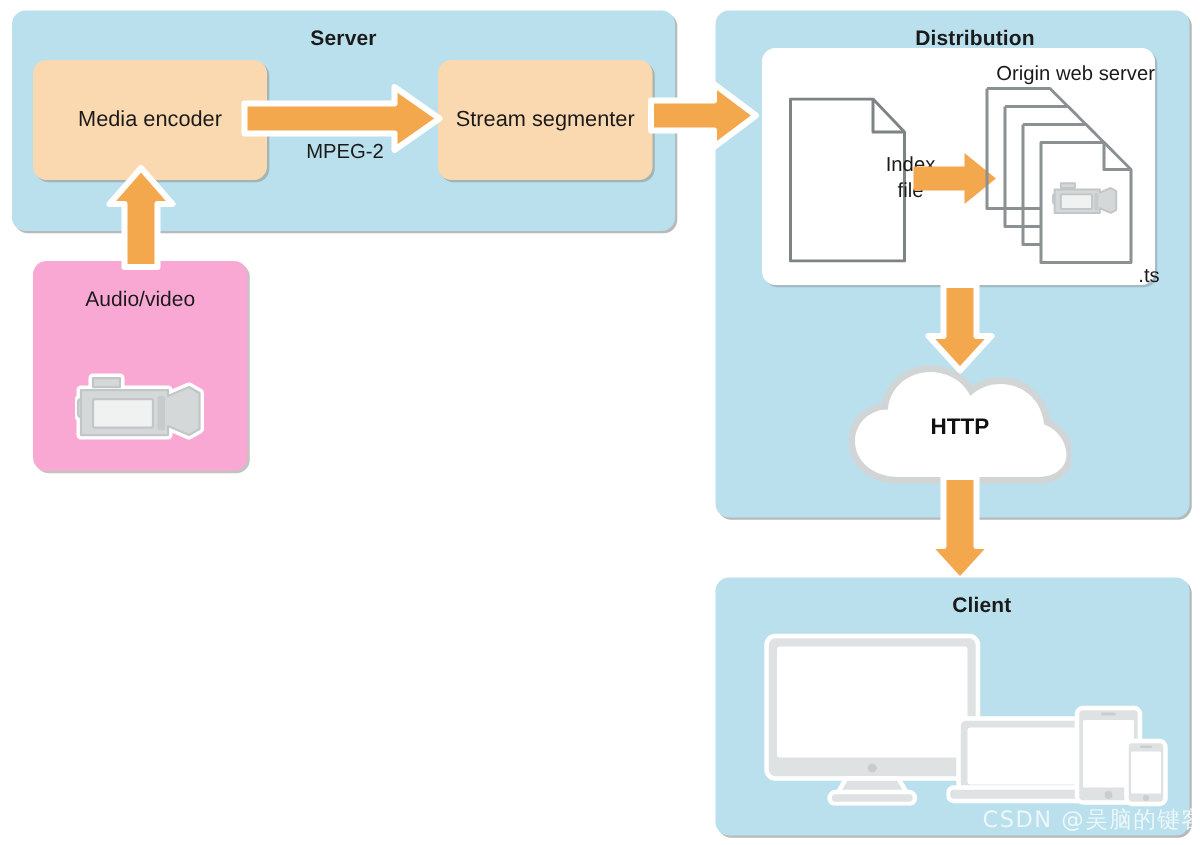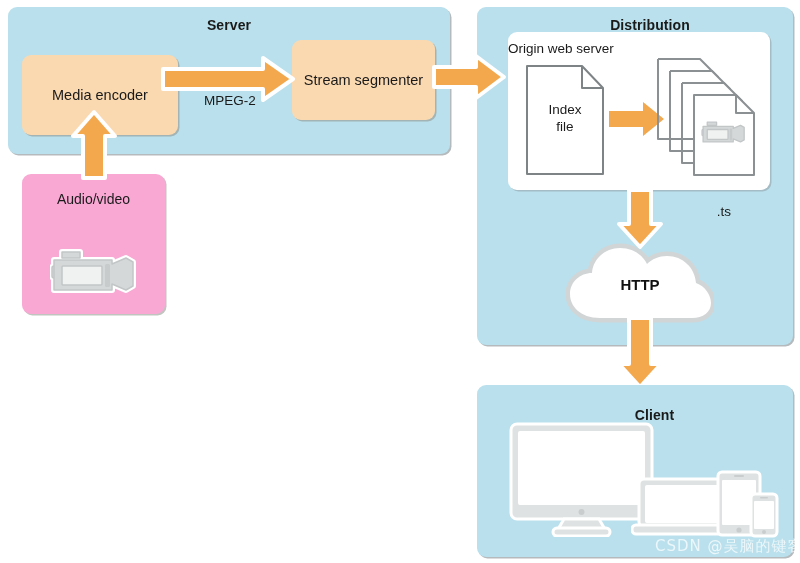--- a/index.html
+++ b/index.html
@@ -75,21 +75,21 @@
   .white-card {
     position: absolute;
     background: #ffffff;
     border-radius: 9px;
     box-shadow: 1.5px 1.5px 0 0 rgba(140,145,150,0.45);
   }
   .white-card .wc-label {
     position: absolute;
     left: 0; right: 0;
     top: 9px;
-    text-align: left;
+    text-align: right;
     font-size: 13.5px;
     color: #1a1a1a;
   }
 
   
   .caption {
     position: absolute;
     text-align: center;
     font-size: 13.5px;
     line-height: 17px;
@@ -110,20 +110,21 @@
   }
 
   
   .doc-label {
     position: absolute;
     left: 0; right: 0;
     text-align: center;
     font-size: 13.5px;
     line-height: 17px;
     color: #1a1a1a;
+    padding-left: 42px;
   }
 
   
   .watermark {
     position: absolute;
     font-size: 15px;
     color: rgba(255,255,255,0.72);
     letter-spacing: 1px;
     white-space: nowrap;
     font-family: "DejaVu Sans", sans-serif;
@@ -131,21 +132,21 @@
 </style>
 </head>
 <body>
 
 <div id="stage">
 
   <div class="panel" style="left:8px; top:7px; width:442px; height:147px;">
     <div class="panel-title" style="top:10px;">Server</div>
   </div>
 
-  <div class="peach-box" style="left:22px; top:55px; width:156px; height:80px;">
+  <div class="peach-box" style="left:22px; top:40px; width:156px; height:80px;">
     <span>Media encoder</span>
   </div>
 
   <div class="peach-box" style="left:292px; top:40px; width:143px; height:80px;">
     <span>Stream segmenter</span>
   </div>
 
   <svg class="arrow-svg" style="left:163px; top:58px;" width="132" height="42" viewBox="0 0 132 42">
     <path d="M0 11 L100 11 L100 0 L130 21 L100 42 L100 31 L0 31 Z" fill="#f4a84e" stroke="#ffffff" stroke-width="4" stroke-linejoin="round"></path>
   </svg>
@@ -223,21 +224,21 @@
         </g>
         <g fill="#d5d8d9" stroke="#c2c6c7" stroke-width="2.5" stroke-linejoin="round">
           <path d="M12 16 L12 10 L30 10 L30 16 Z"></path>
           <rect x="2" y="24" width="8" height="12" rx="2"></rect>
           <path d="M4 18 L4 48 L62 48 L62 42 L76 48 L83 44 L83 20 L76 16 L62 22 L62 18 Z"></path>
         </g>
         <rect x="12" y="24" width="40" height="19" rx="1" fill="#f0f1f1" stroke="#c2c6c7" stroke-width="2.5"></rect>
         <rect x="55" y="22" width="5" height="23" rx="1.5" fill="#c8cbcc"></rect>
       </g>
     </svg>
-    <div class="doc-label" style="left:186px; top:143px; width:60px;margin-top:28px;">
+    <div class="doc-label" style="left:186px; top:143px; width:60px;">
       <span>.ts</span>
     </div>
   </div>
 
   <svg class="arrow-svg" style="left:619px; top:190px;" width="42" height="58" viewBox="0 0 42 58">
     <path d="M10 0 L10 34 L0 34 L21 57 L42 34 L32 34 L32 0 Z" fill="#f4a84e" stroke="#ffffff" stroke-width="4" stroke-linejoin="round"></path>
   </svg>
 
   <div class="abs" style="left:566px; top:238px; width:148px; height:88px;">
     <svg width="148" height="88" viewBox="0 0 148 88">
@@ -261,21 +262,21 @@
                C145 74 137 80 126 80 Z" fill="#ffffff" stroke="none"></path>
     </svg>
     <div class="cloud-label" style="top:38px;">HTTP</div>
   </div>
 
   <svg class="arrow-svg" style="left:619px; top:318px;" width="42" height="70" viewBox="0 0 42 70">
     <path d="M10 0 L10 46 L0 46 L21 69 L42 46 L32 46 L32 0 Z" fill="#f4a84e" stroke="#ffffff" stroke-width="4" stroke-linejoin="round"></path>
   </svg>
 
   <div class="panel" style="left:477px; top:385px; width:316px; height:172px;">
-    <div class="panel-title" style="top:22px;padding-left:39px;">Client</div>
+    <div class="panel-title" style="top:10px;padding-left:39px;">Client</div>
   </div>
 
   <svg class="abs" style="left:509px; top:422px;" width="145" height="115" viewBox="0 0 145 115">
     <rect x="2" y="2" width="141" height="95" rx="6" fill="#dfe2e3" stroke="#ffffff" stroke-width="3"></rect>
     <rect x="9" y="9" width="127" height="74" rx="2" fill="#ffffff"></rect>
     <circle cx="72.5" cy="90" r="3" fill="#c9cdce"></circle>
     <path d="M55 97 L90 97 L97 109 L48 109 Z" fill="#dfe2e3" stroke="#ffffff" stroke-width="3"></path>
     <rect x="44" y="106" width="57" height="8" rx="4" fill="#dfe2e3" stroke="#ffffff" stroke-width="3"></rect>
   </svg>
 

